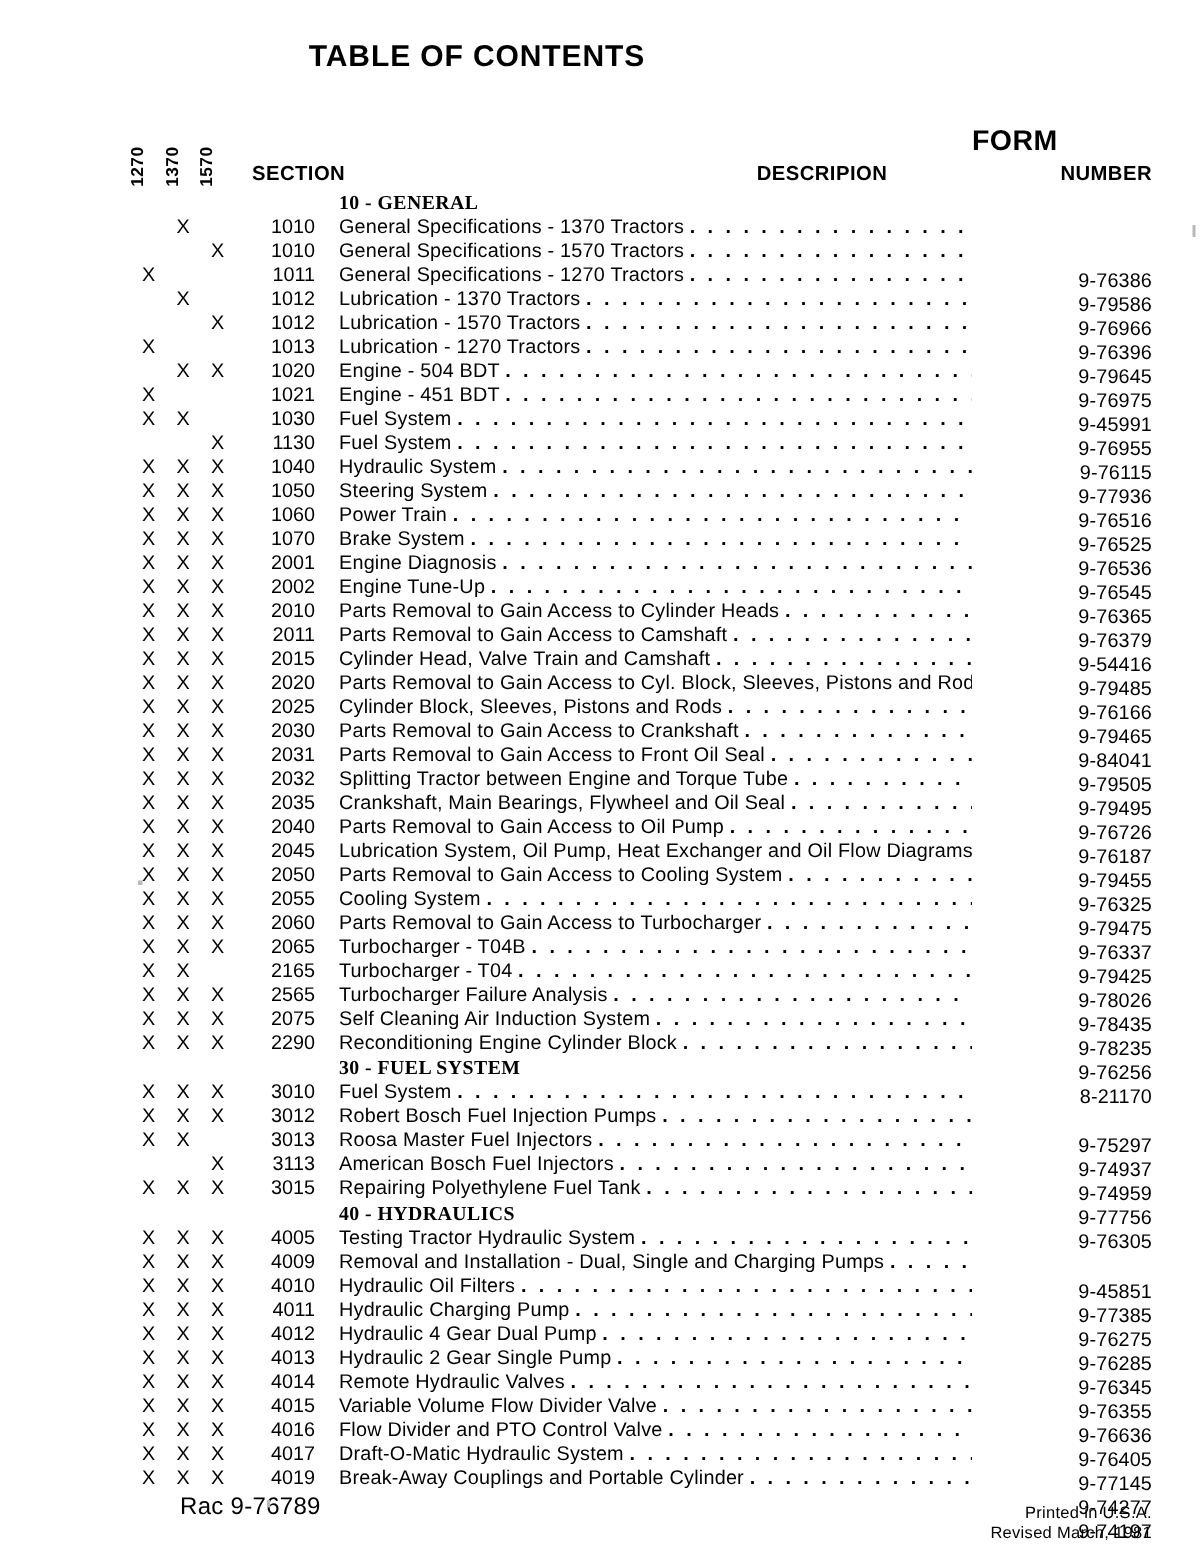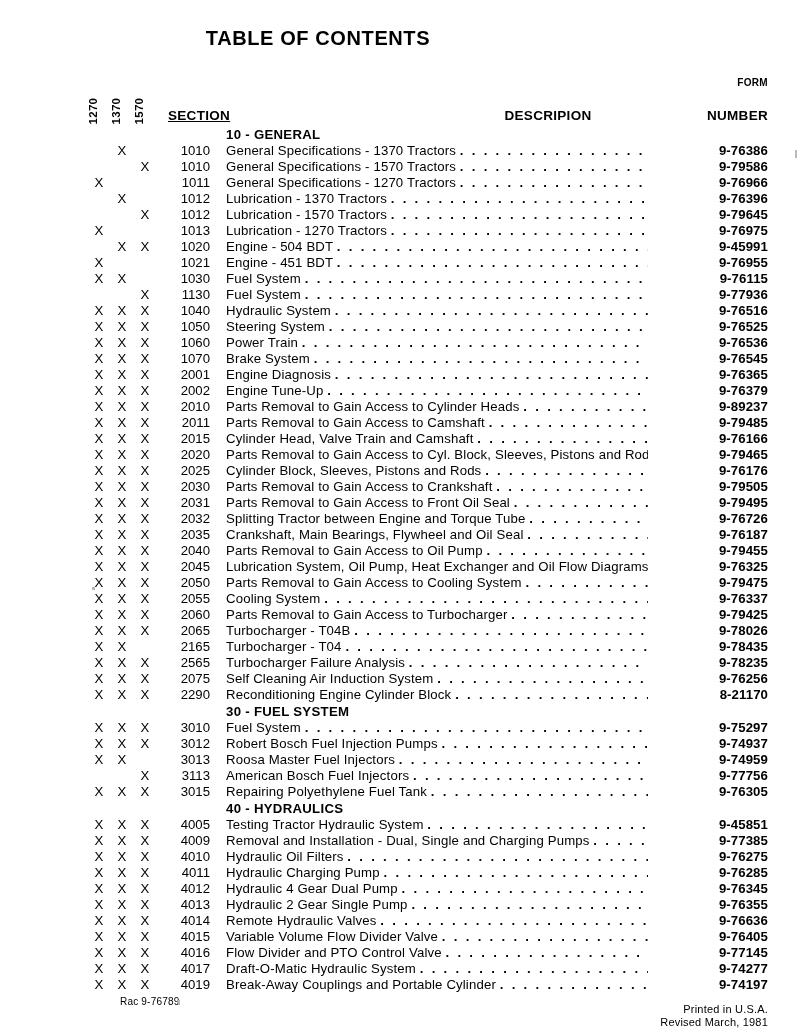--- a/index.html
+++ b/index.html
@@ -65,39 +65,37 @@
   .vh2 { left: 34px; }
   .vh3 { left: 57px; }
 
   .head-section {
     position: absolute;
     left: 80px;
     bottom: 1px;
     font-size: 13.5px;
     font-weight: bold;
     letter-spacing: 0.3px;
-    text-decoration: underline;
   }
   .head-description {
     position: absolute;
     left: 280px;
     bottom: 1px;
     width: 360px;
     text-align: center;
     font-size: 13.5px;
     font-weight: bold;
     letter-spacing: 0.3px;
   }
   .head-form {
     position: absolute;
     right: 0;
-    bottom: 36px;
+    bottom: 18px;
     width: 120px;
-    text-align: right;
-    font-size: 10px;
+    font-size: 19px;
     font-weight: bold;
     letter-spacing: 0.3px;
   }
   .head-number {
     position: absolute;
     right: 0;
     bottom: 1px;
     width: 120px;
     text-align: right;
     font-size: 13.5px;
@@ -154,43 +152,45 @@
     font-size: 13.2px;
     letter-spacing: 2.3px;
     font-weight: bold;
   }
   .formno {
     position: absolute;
     right: 0;
     width: 116px;
     text-align: right;
     font-size: 13.2px;
-    font-weight: bold;
+    font-weight: normal;
     letter-spacing: 0.1px;
+    margin-top: 36px;
   }
 
   
   .row.section-head {
     height: 17px;
     line-height: 17px;
+    font-family: Liberation Serif, serif;
   }
   .sect-title {
     position: absolute;
     left: 138px;
     font-size: 13.2px;
     font-weight: bold;
     letter-spacing: 0.3px;
   }
 
   
   .footer-left {
     position: absolute;
     left: 88px;
     top: 996px;
-    font-size: 10px;
+    font-size: 16px;
     letter-spacing: 0.2px;
     padding-left: 32px;
   }
   .footer-right {
     position: absolute;
     right: 32px;
     top: 1003px;
     text-align: right;
     font-size: 11px;
     line-height: 13px;
@@ -353,21 +353,21 @@
         <div class="secnum">2002</div>
         <div class="descwrap"><span class="desc">Engine Tune-Up  </span><span class="leader">. . . . . . . . . . . . . . . . . . . . . . . . . . . . . . . . . . . . . . . . . . . . . . . . . . . . . . . . . . . . . . . . . . . . . . . . . . . . . . . . . . . .</span></div>
         <div class="formno">9-76379</div>
       </div>
       <div class="row">
         <div class="mark m1">X</div>
         <div class="mark m2">X</div>
         <div class="mark m3">X</div>
         <div class="secnum">2010</div>
         <div class="descwrap"><span class="desc">Parts Removal to Gain Access to Cylinder Heads  </span><span class="leader">. . . . . . . . . . . . . . . . . . . . . . . . . . . . . . . . . . . . . . . . . . . . . . . . . . . . . . . . . . . . . . . . . . . . . . . . . . . . . . . . . . . .</span></div>
-        <div class="formno">9-89237</div>
+        <div class="formno">9-54416</div>
       </div>
       <div class="row">
         <div class="mark m1">X</div>
         <div class="mark m2">X</div>
         <div class="mark m3">X</div>
         <div class="secnum">2011</div>
         <div class="descwrap"><span class="desc">Parts Removal to Gain Access to Camshaft  </span><span class="leader">. . . . . . . . . . . . . . . . . . . . . . . . . . . . . . . . . . . . . . . . . . . . . . . . . . . . . . . . . . . . . . . . . . . . . . . . . . . . . . . . . . . .</span></div>
         <div class="formno">9-79485</div>
       </div>
       <div class="row">
@@ -385,21 +385,21 @@
         <div class="secnum">2020</div>
         <div class="descwrap"><span class="desc">Parts Removal to Gain Access to Cyl. Block, Sleeves, Pistons and Rods  </span></div>
         <div class="formno">9-79465</div>
       </div>
       <div class="row">
         <div class="mark m1">X</div>
         <div class="mark m2">X</div>
         <div class="mark m3">X</div>
         <div class="secnum">2025</div>
         <div class="descwrap"><span class="desc">Cylinder Block, Sleeves, Pistons and Rods  </span><span class="leader">. . . . . . . . . . . . . . . . . . . . . . . . . . . . . . . . . . . . . . . . . . . . . . . . . . . . . . . . . . . . . . . . . . . . . . . . . . . . . . . . . . . .</span></div>
-        <div class="formno">9-76176</div>
+        <div class="formno">9-84041</div>
       </div>
       <div class="row">
         <div class="mark m1">X</div>
         <div class="mark m2">X</div>
         <div class="mark m3">X</div>
         <div class="secnum">2030</div>
         <div class="descwrap"><span class="desc">Parts Removal to Gain Access to Crankshaft  </span><span class="leader">. . . . . . . . . . . . . . . . . . . . . . . . . . . . . . . . . . . . . . . . . . . . . . . . . . . . . . . . . . . . . . . . . . . . . . . . . . . . . . . . . . . .</span></div>
         <div class="formno">9-79505</div>
       </div>
       <div class="row">

